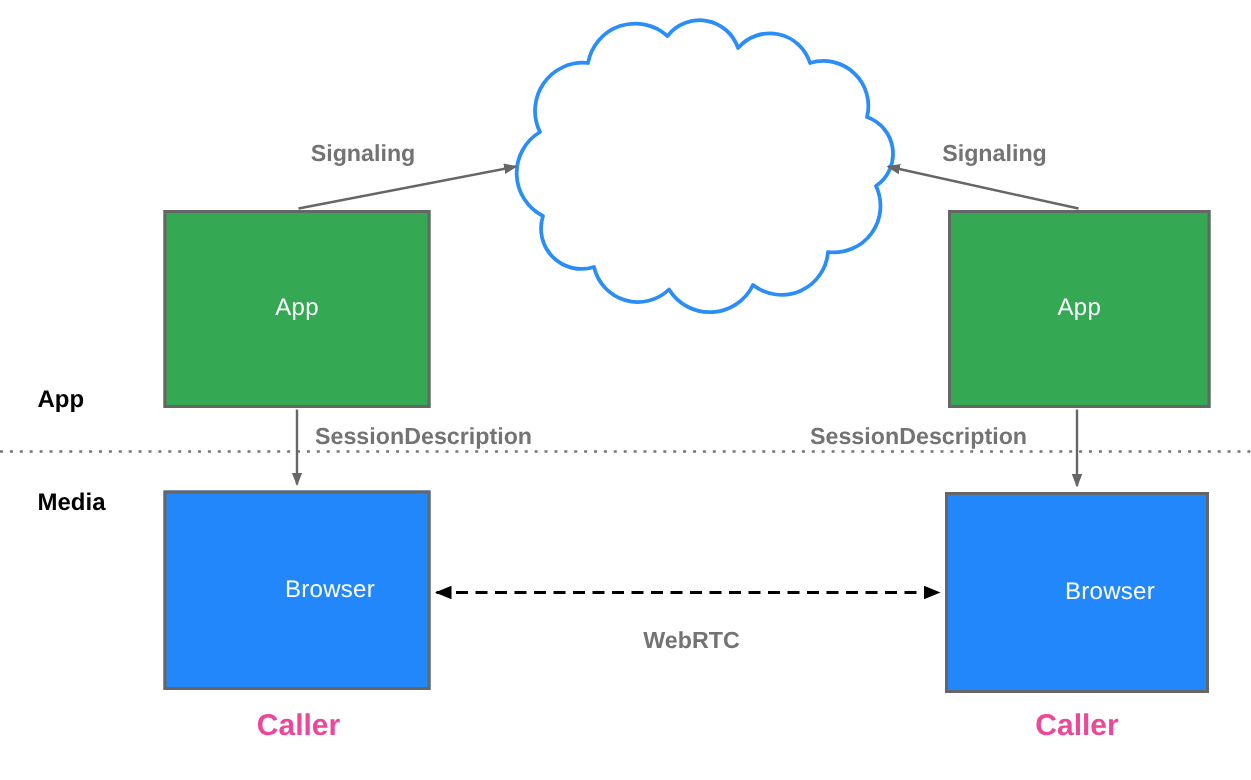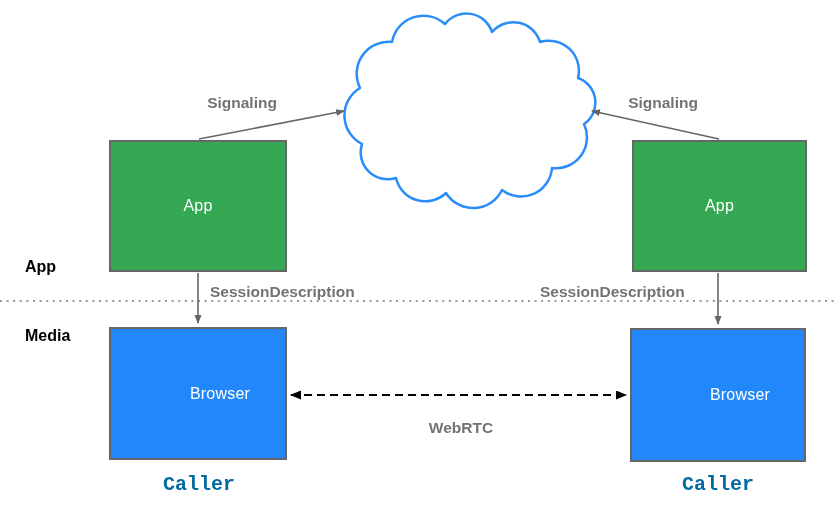--- a/index.html
+++ b/index.html
@@ -27,21 +27,21 @@
   .lbl-signaling-right{left:663px;top:94px;}
   .lbl-sd-left{left:210px;top:283px;}
   .lbl-sd-right{left:540px;top:283px;}
   .lbl-media{left:461px;top:419px;}
   .layer-label{
     position:absolute;left:25px;color:#000000;font-weight:bold;font-size:16px;
   }
   .lbl-layer-app{top:258px;}
   .lbl-layer-webrtc{top:327px;}
   .caption{
-    position:absolute;color:#0369a1;font-weight:bold;font-size:20px;transform:translateX(-50%);font-family:Liberation Mono, monospace;
+    position:absolute;color:#ec4899;font-weight:bold;font-size:20px;transform:translateX(-50%);
   }
   .lbl-caller{left:199px;top:473px;}
   .lbl-callee{left:718px;top:473px;}
 </style>
 </head>
 <body>
 
 <div class="stage">
 
   <svg class="connector-layer" viewBox="0 0 834 520" width="834" height="520" xmlns="http://www.w3.org/2000/svg">

